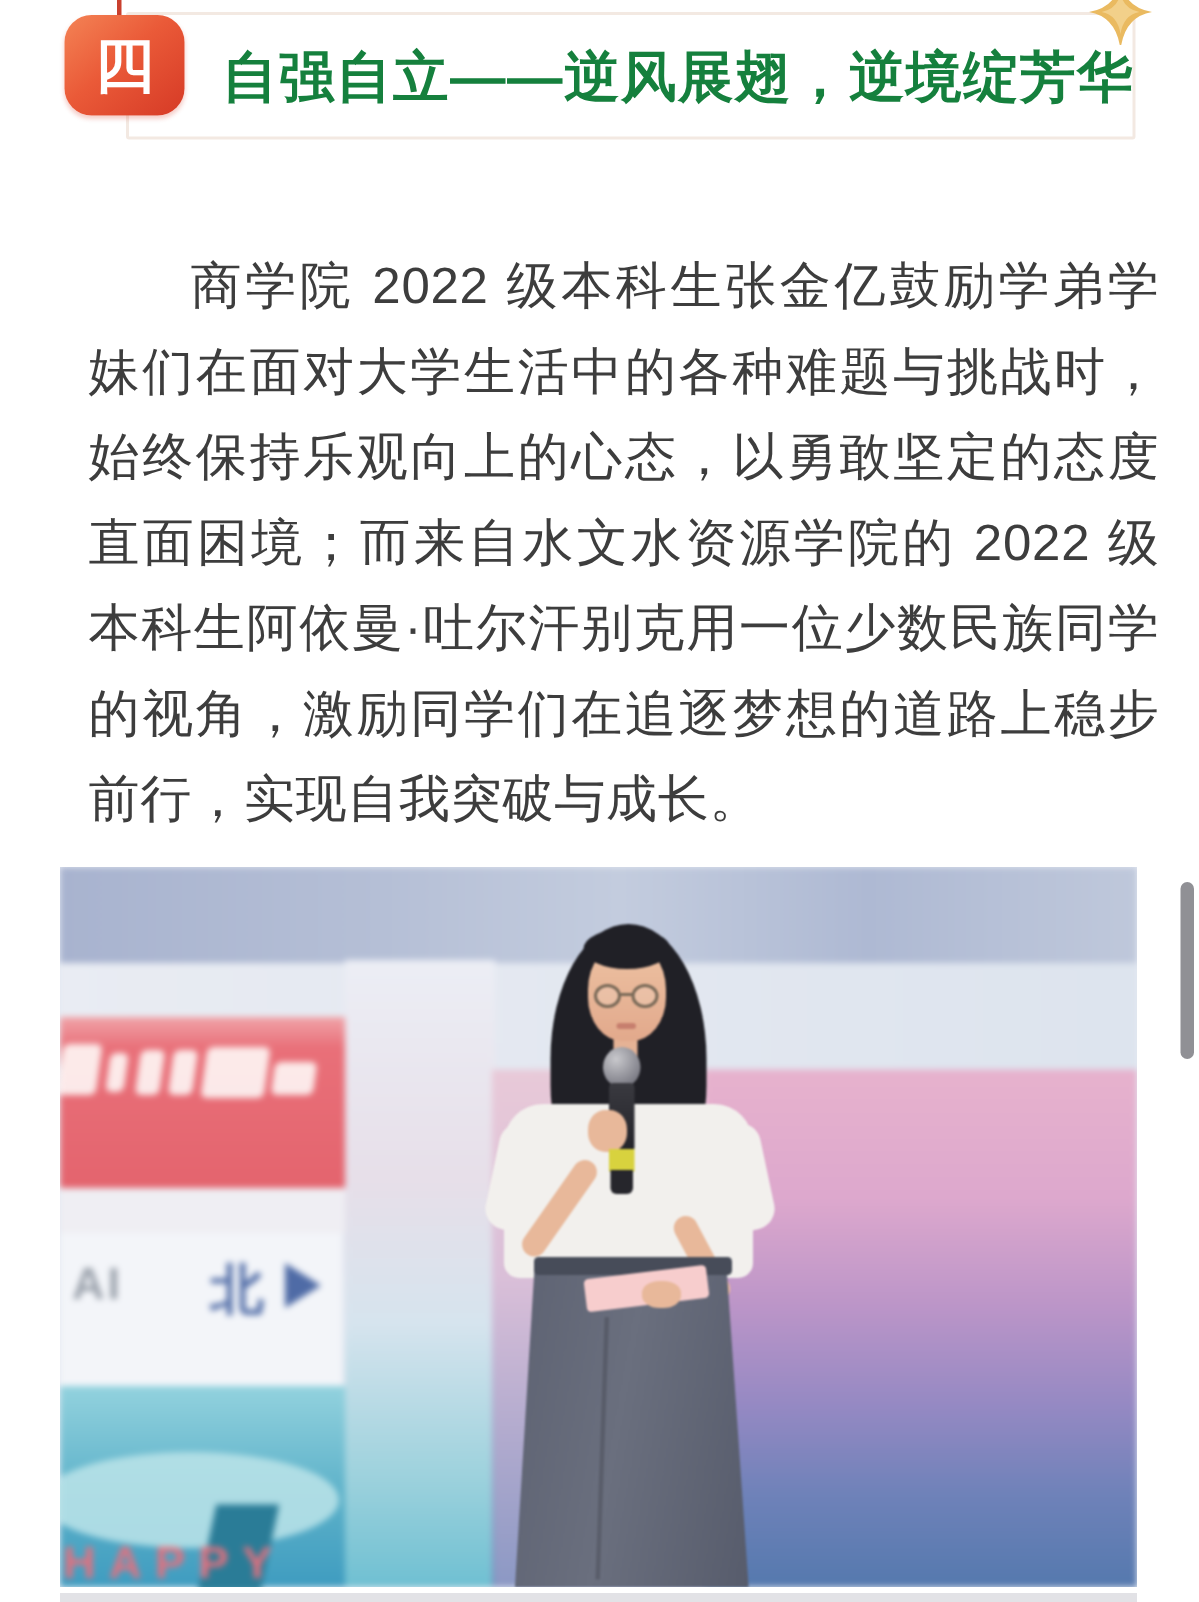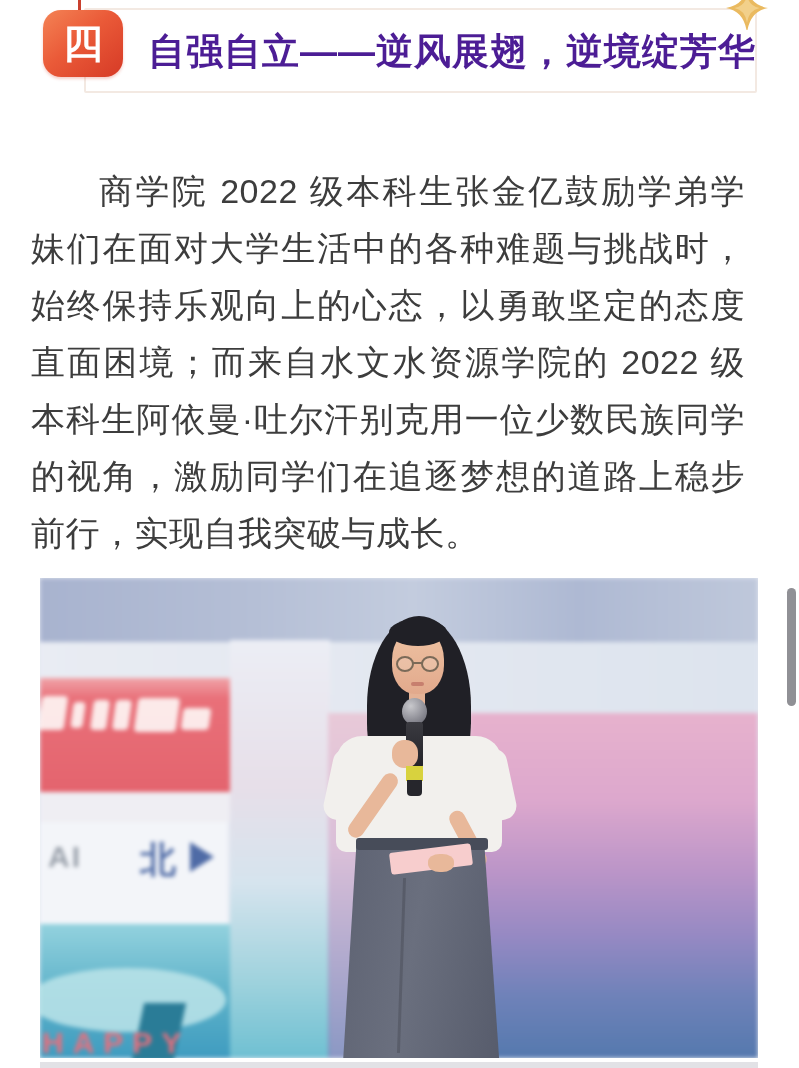--- a/index.html
+++ b/index.html
@@ -18,27 +18,27 @@
   }
   .badge{
     left:43px;top:10px;width:80px;height:67px;border-radius:18px;
     background:linear-gradient(140deg,#f48355 0%,#ea5a38 45%,#d63a26 100%);
     color:#ffffff;font-size:40px;font-weight:bold;
     display:flex;align-items:center;justify-content:center;
     box-shadow:0 2px 3px rgba(214,58,38,.25);
   }
   .section-title{
     left:148px;top:27px;white-space:nowrap;
-    font-size:37px;font-weight:bold;color:#4c1d95;letter-spacing:1px;
+    font-size:37px;font-weight:bold;color:#15803d;letter-spacing:1px;
   }
   .sparkle{left:726px;top:-14px;width:42px;height:44px;}
 
   
   .article-paragraph{
-    left:31px;top:163px;width:714px;
+    left:59px;top:163px;width:714px;
     font-size:34px;line-height:57px;color:#3d3d3d;
     text-align:justify;text-indent:2em;letter-spacing:.5px;
   }
 
   
   .photo{
     left:40px;top:578px;width:718px;height:480px;overflow:hidden;
     background:#e4e8f1;
   }
   .photo-bg{position:absolute;inset:0;filter:blur(2px);}

